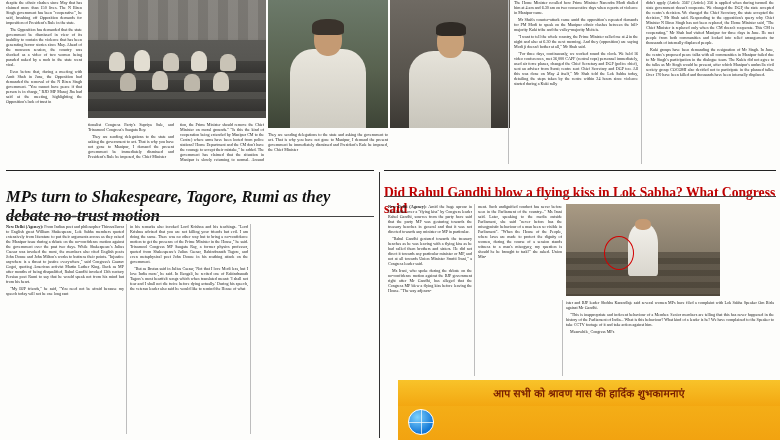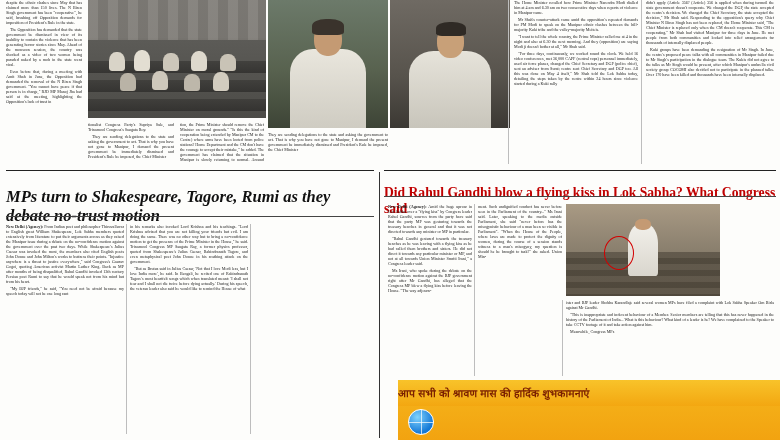--- a/index.html
+++ b/index.html
@@ -183,20 +183,21 @@
   }
   #ad-banner .ad-top {
     position: absolute;
     left: 0; top: 0; width: 100%; height: 26px;
     background: linear-gradient(to bottom, #f8c32a, #f3a711);
     color: #7a1f00;
     font-family: "Liberation Sans", sans-serif;
     font-weight: bold;
     font-size: 10.5px;
     line-height: 26px;
+    text-align: center;
     letter-spacing: .2px;
   }
   #ad-banner .ad-bottom {
     position: absolute;
     left: 0; bottom: 0; width: 100%; height: 34px;
     background: #0c5fbf;
     color: #ffffff;
     font-family: "Liberation Sans", sans-serif;
     font-weight: bold;
     font-size: 15px;

